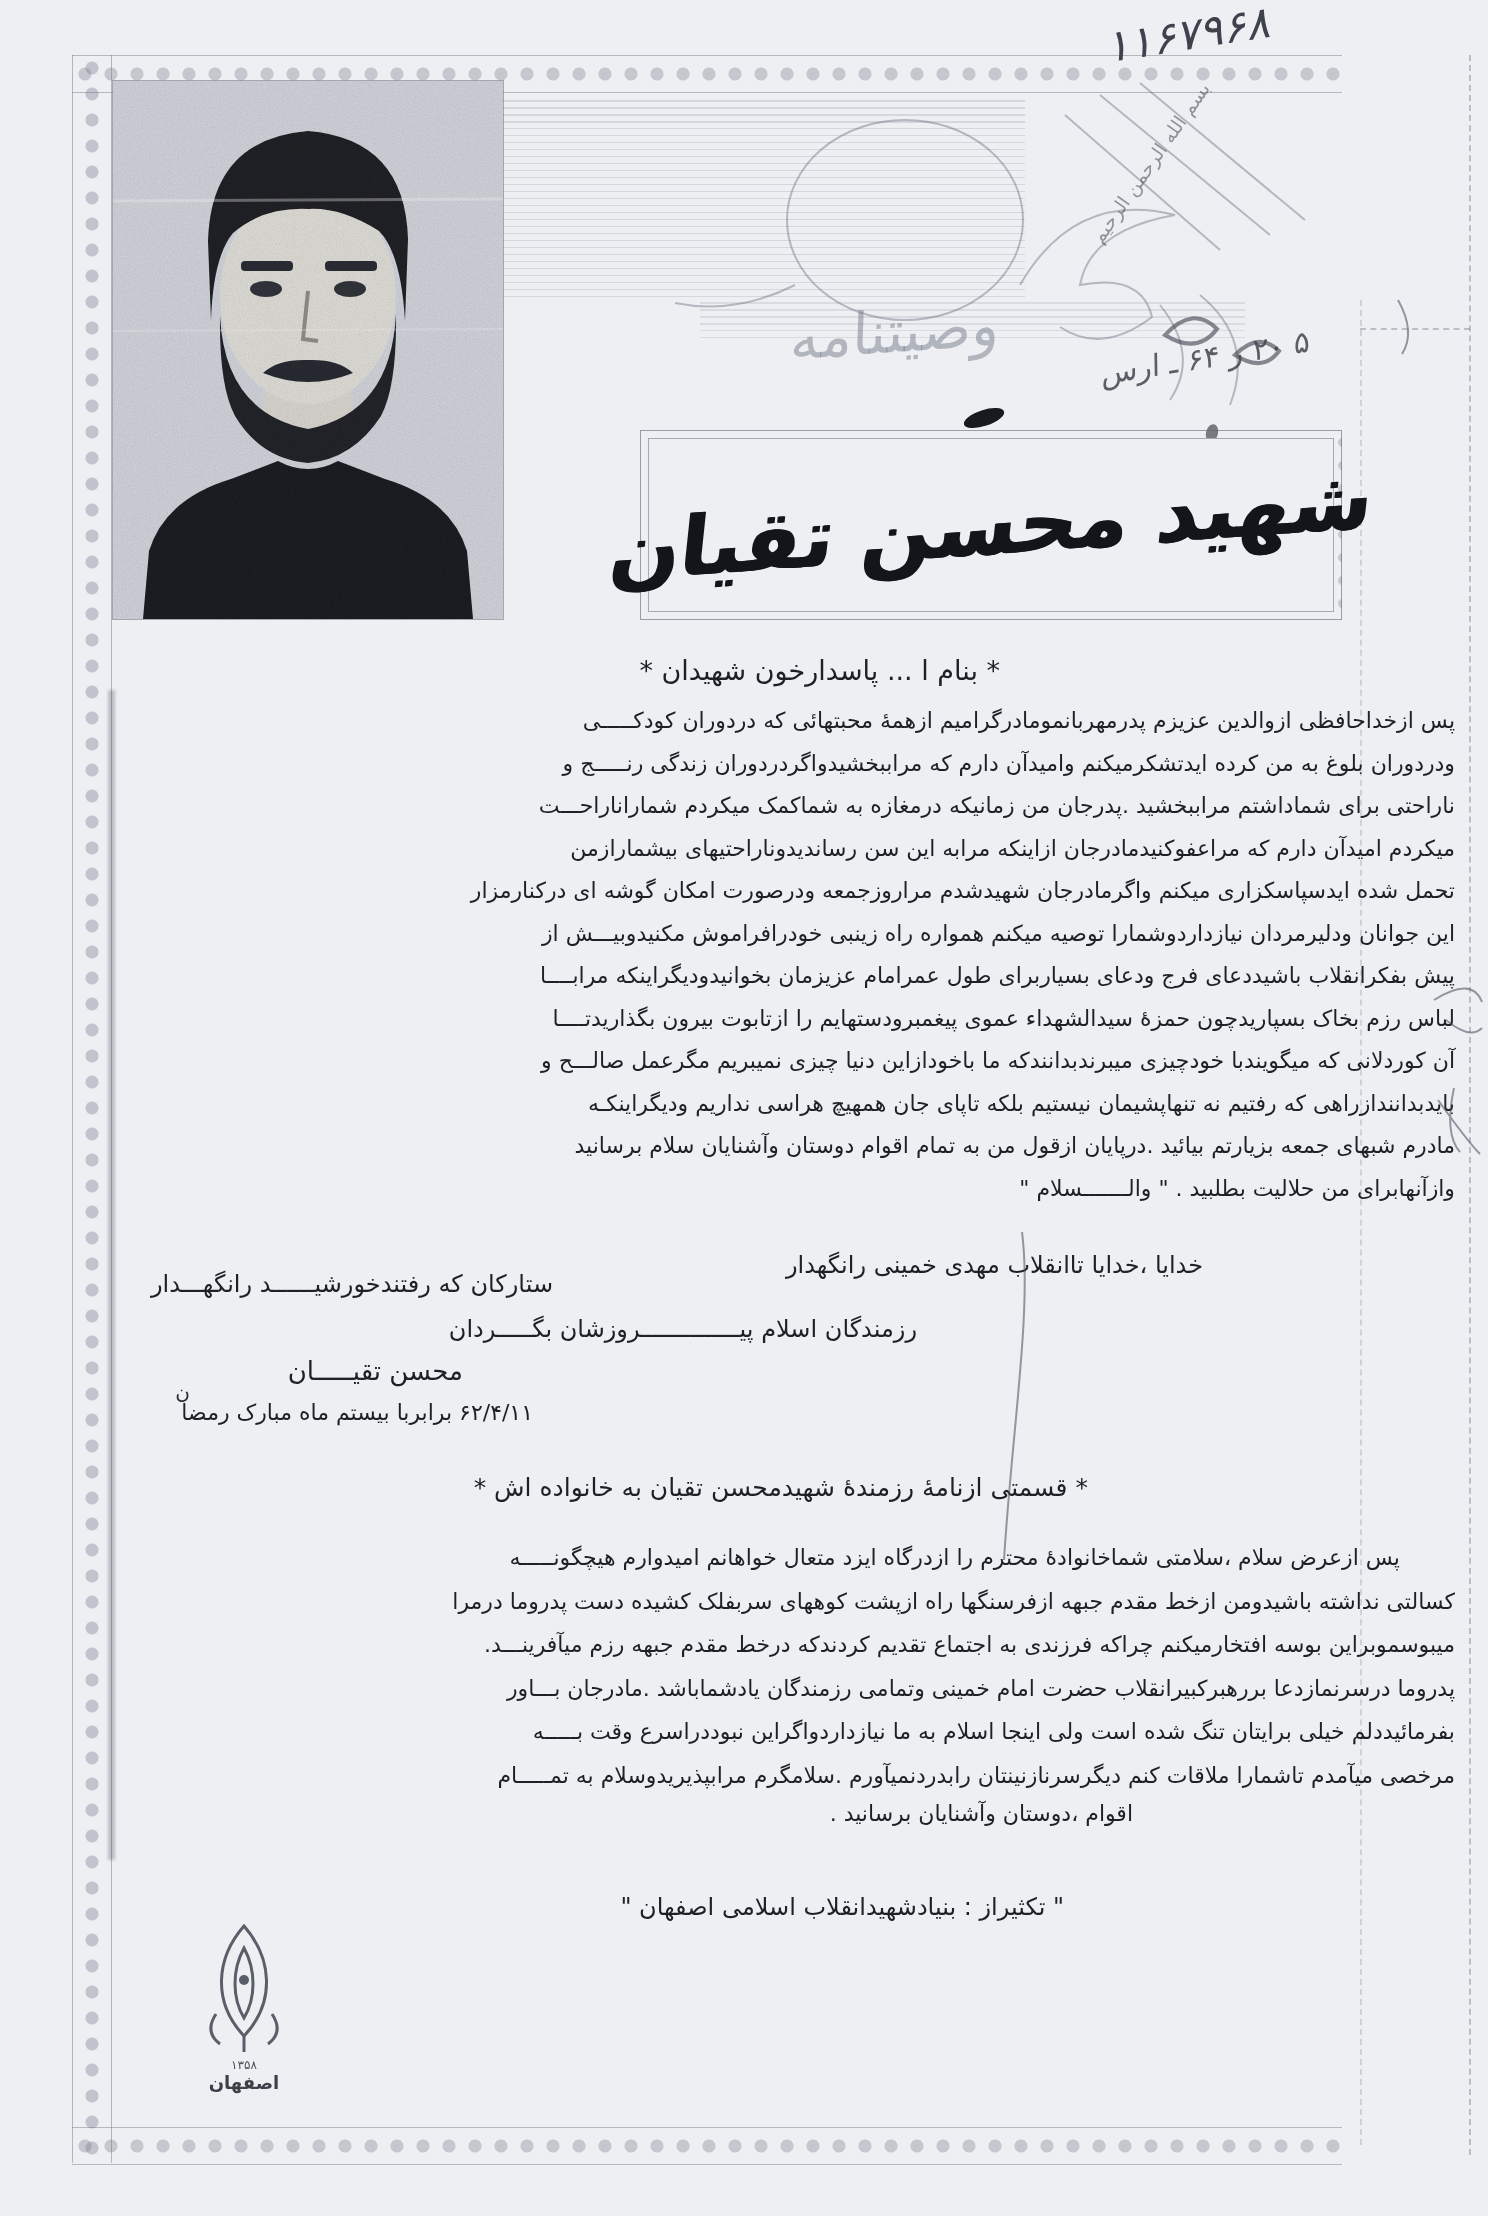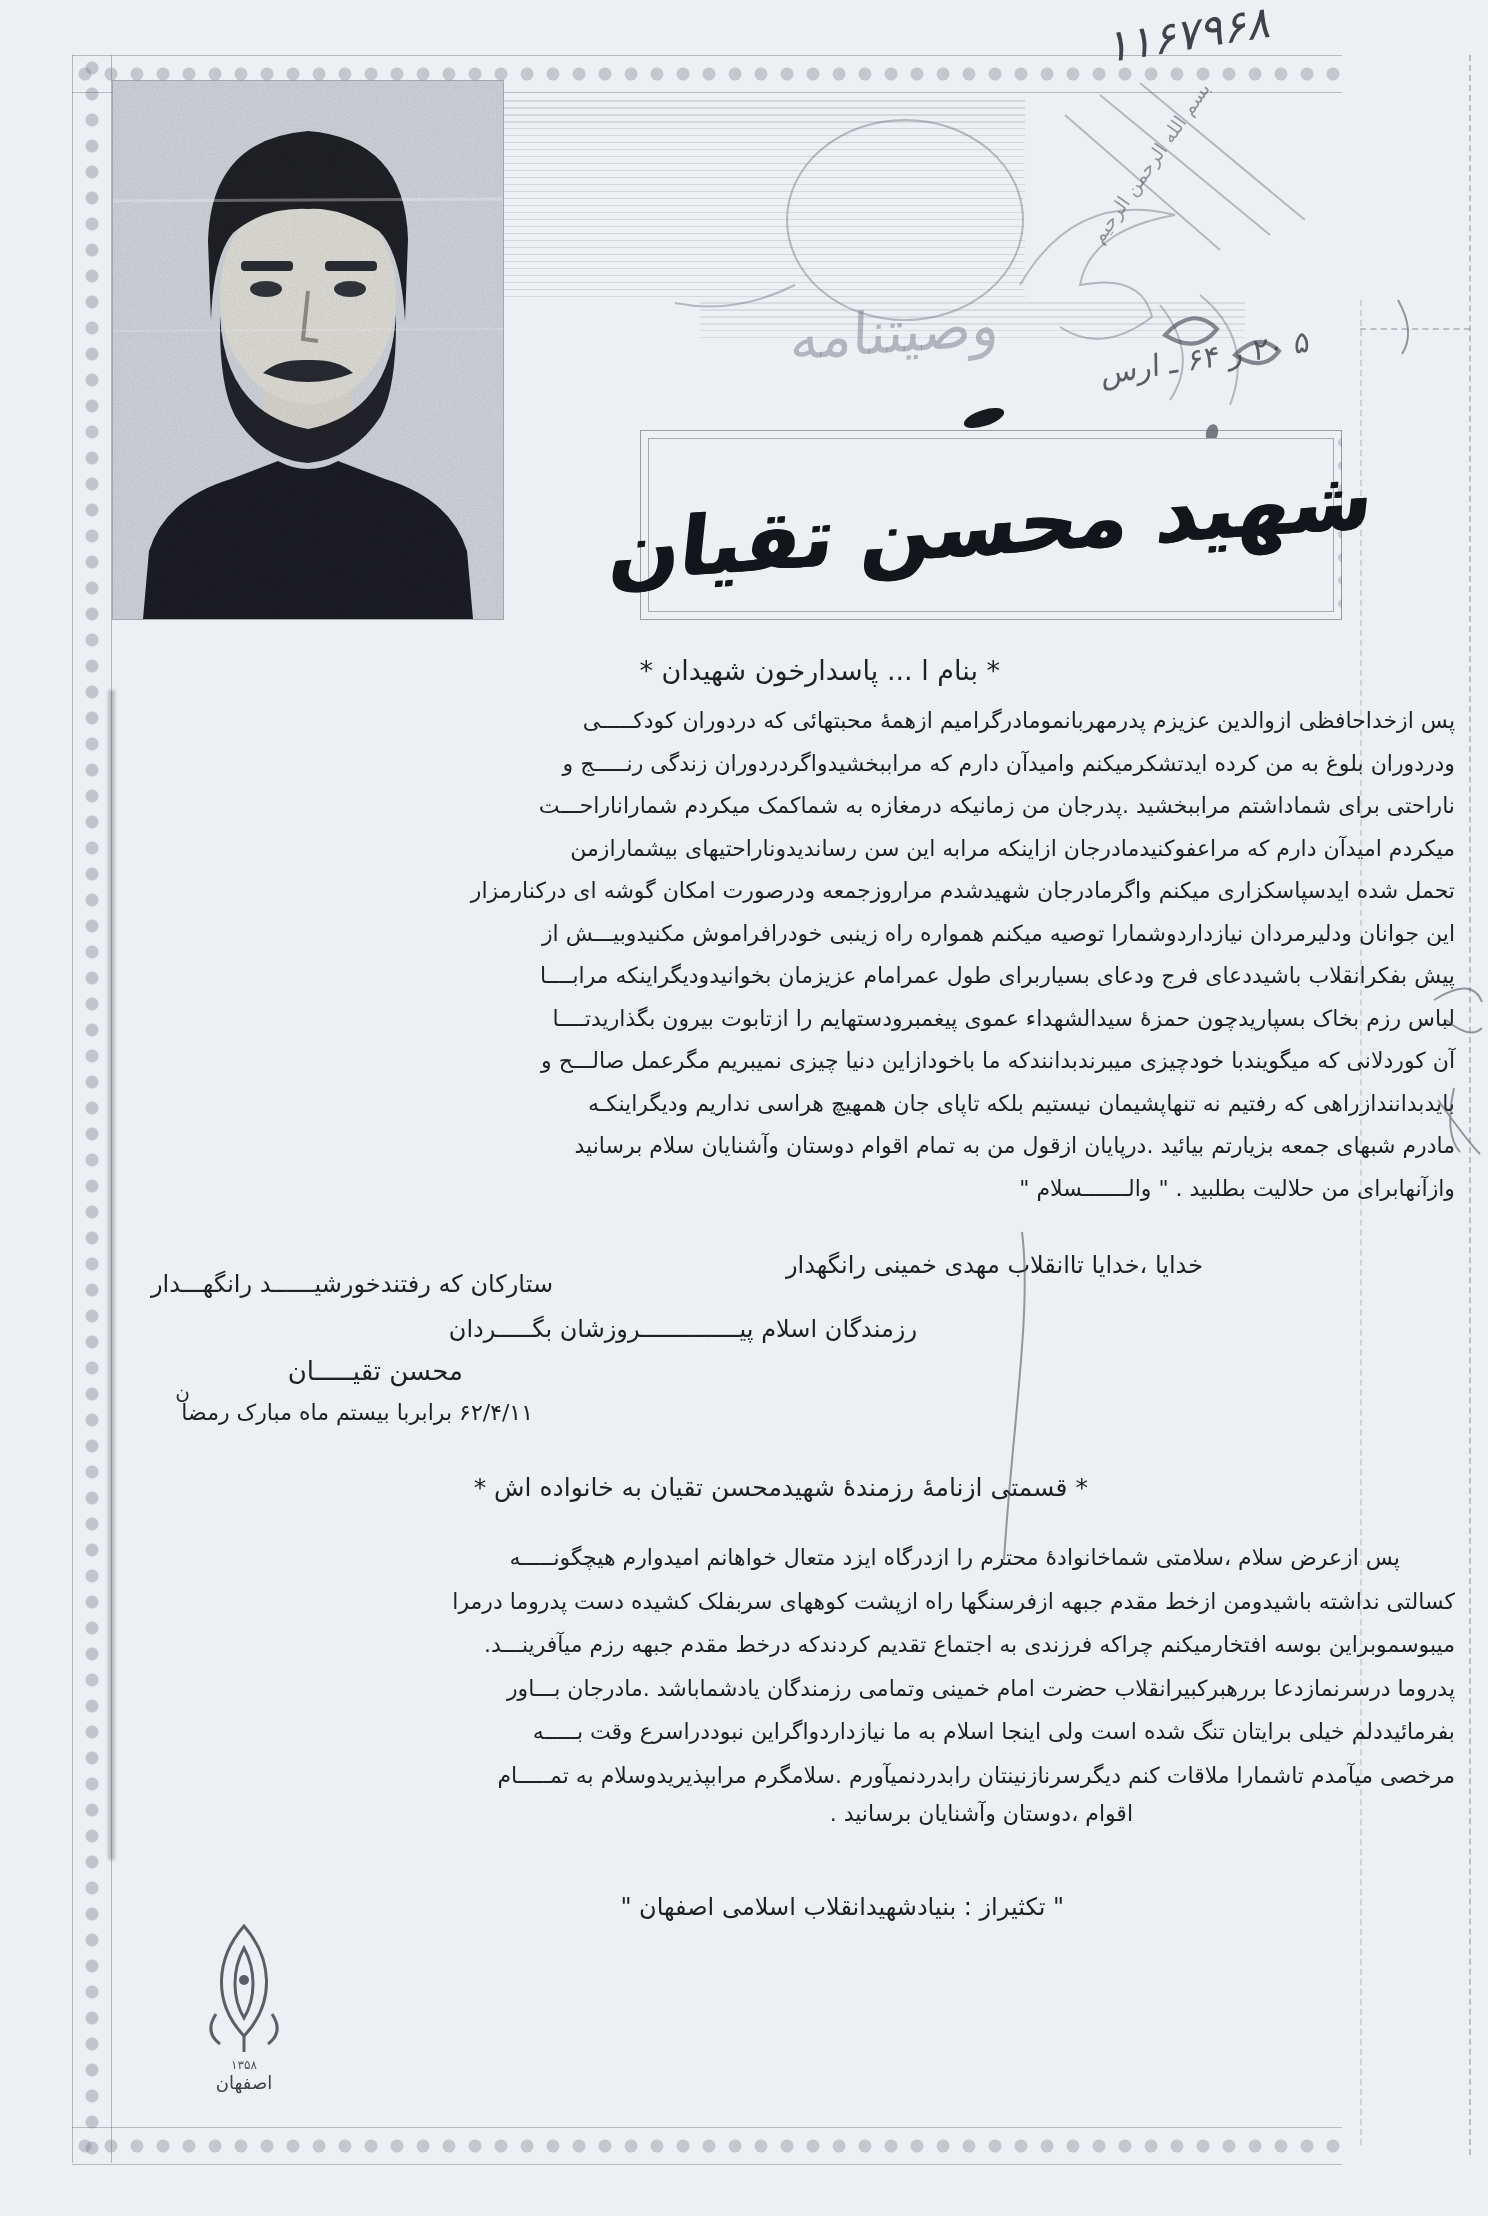--- a/index.html
+++ b/index.html
@@ -49,21 +49,21 @@
 
   .prayer{font-size:24px;}
   .sig{font-size:26px;margin-left:33px;}
   .sigdate{font-size:22px;}
   .overscript{position:absolute;top:-20px;left:-6px;font-size:20px;color:#2a2d35;}
   .heading2{font-size:25px;}
   .reprint{font-size:24px;letter-spacing:1px;}
 
   .blob{background:#191a1f;border-radius:50%;}
 
-  .emblem-city{font-size:18px;color:#3c4049;text-align:center;}
+  .emblem-city{font-size:18px;color:#3c4049;text-align:center;font-weight:bold;}
   .emblem-year{font-size:12px;color:#4a4e58;text-align:center;letter-spacing:2px;}
 
   svg{display:block;}
 </style>
 </head>
 <body>
 
 <div class="page">
 
   <div class="abs border-h" style="left:72px;top:55px;width:1270px;"></div>

